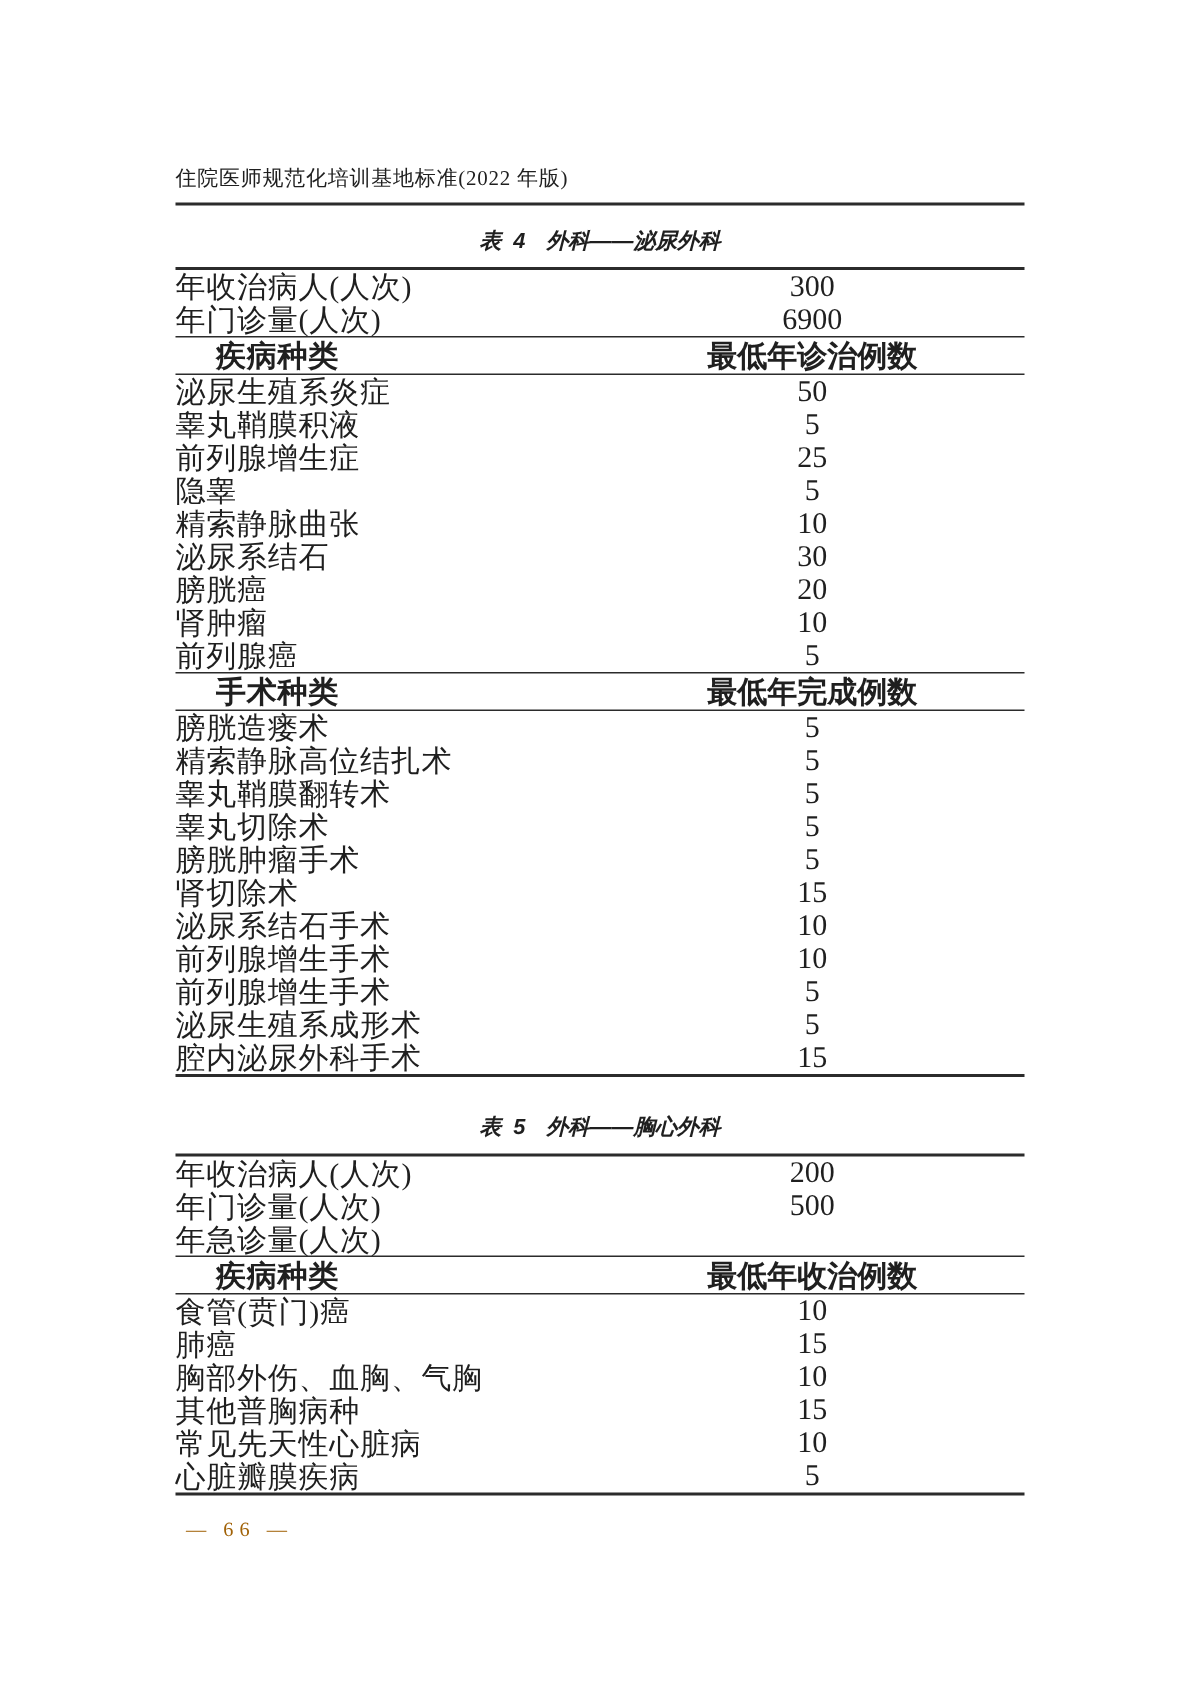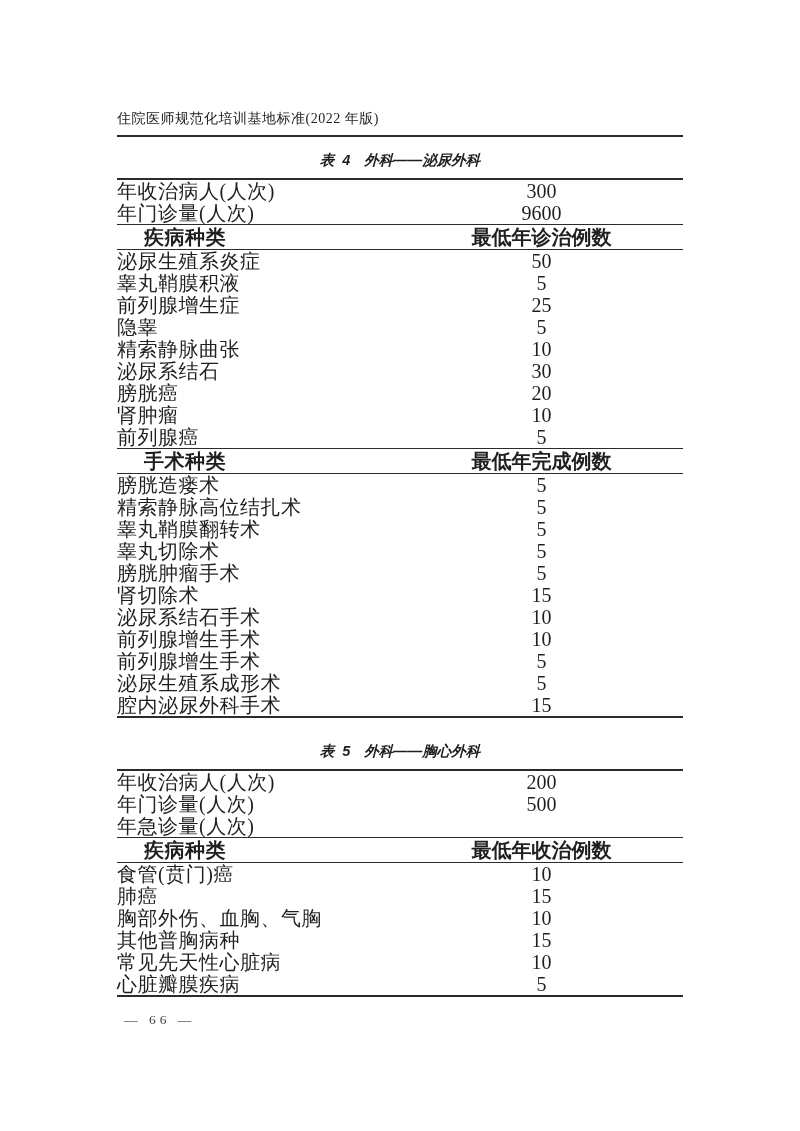--- a/index.html
+++ b/index.html
@@ -51,21 +51,21 @@
     border-top: 1px solid #2b2b2b;
     border-bottom: 1px solid #2b2b2b;
     height: 24px;
   }
   .head-row .label { padding-left: 27px; flex: 0 0 calc(50% - 27px); }
 
   .page-footer {
     margin-top: 15px;
     padding-left: 7px;
     font-size: 13.5px;
-    color: #404040;
+    color: #a16207;
     letter-spacing: 4px;
   }
 </style>
 </head>
 <body>
 
 <div class="sheet">
   <div class="running-header">
     <span>住院医师规范化培训基地标准(2022 年版)</span>
   </div>
@@ -73,21 +73,21 @@
   <div id="tables">
       <section class="table-block">
         <div class="table-title"><span class="t-prefix">表 4</span><span class="t-name">外科——泌尿外科</span></div>
         <div class="tbl">
           <div class="row stat-row">
             <span class="label">年收治病人(人次)</span>
             <span class="value">300</span>
           </div>
           <div class="row stat-row">
             <span class="label">年门诊量(人次)</span>
-            <span class="value">9600</span>
+            <span class="value">6900</span>
           </div>
           <div class="row head-row">
             <span class="label">疾病种类</span>
             <span class="value">最低年诊治例数</span>
           </div>
           <div class="row data-row">
             <span class="label">泌尿生殖系炎症</span>
             <span class="value">50</span>
           </div>
           <div class="row data-row">

